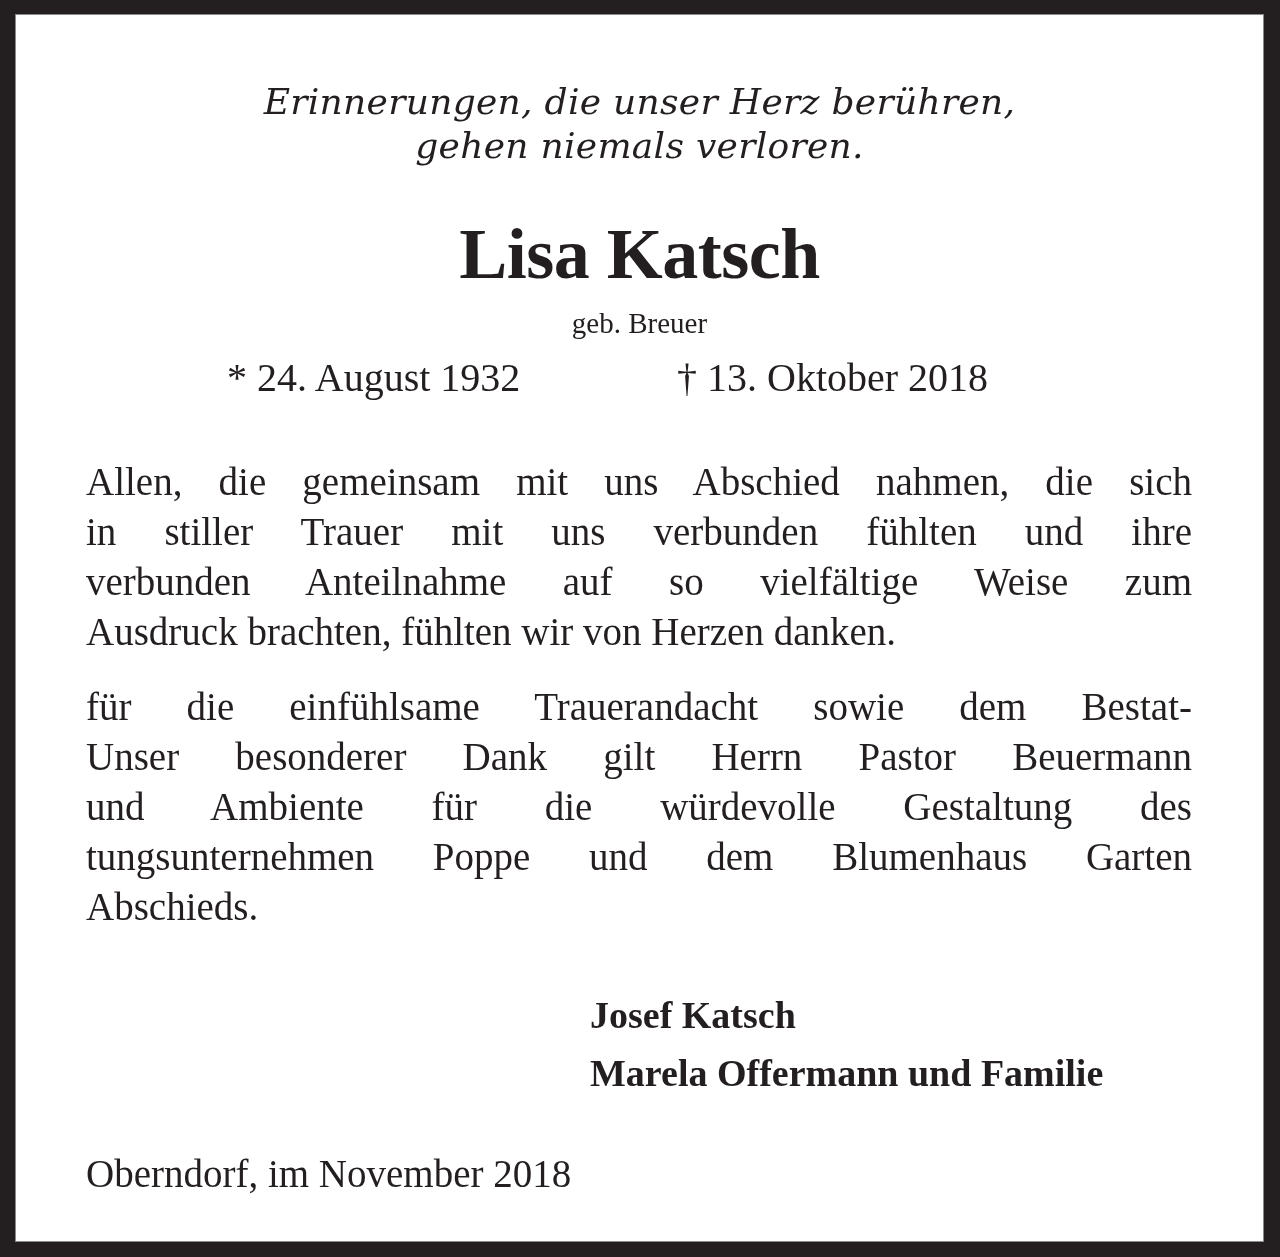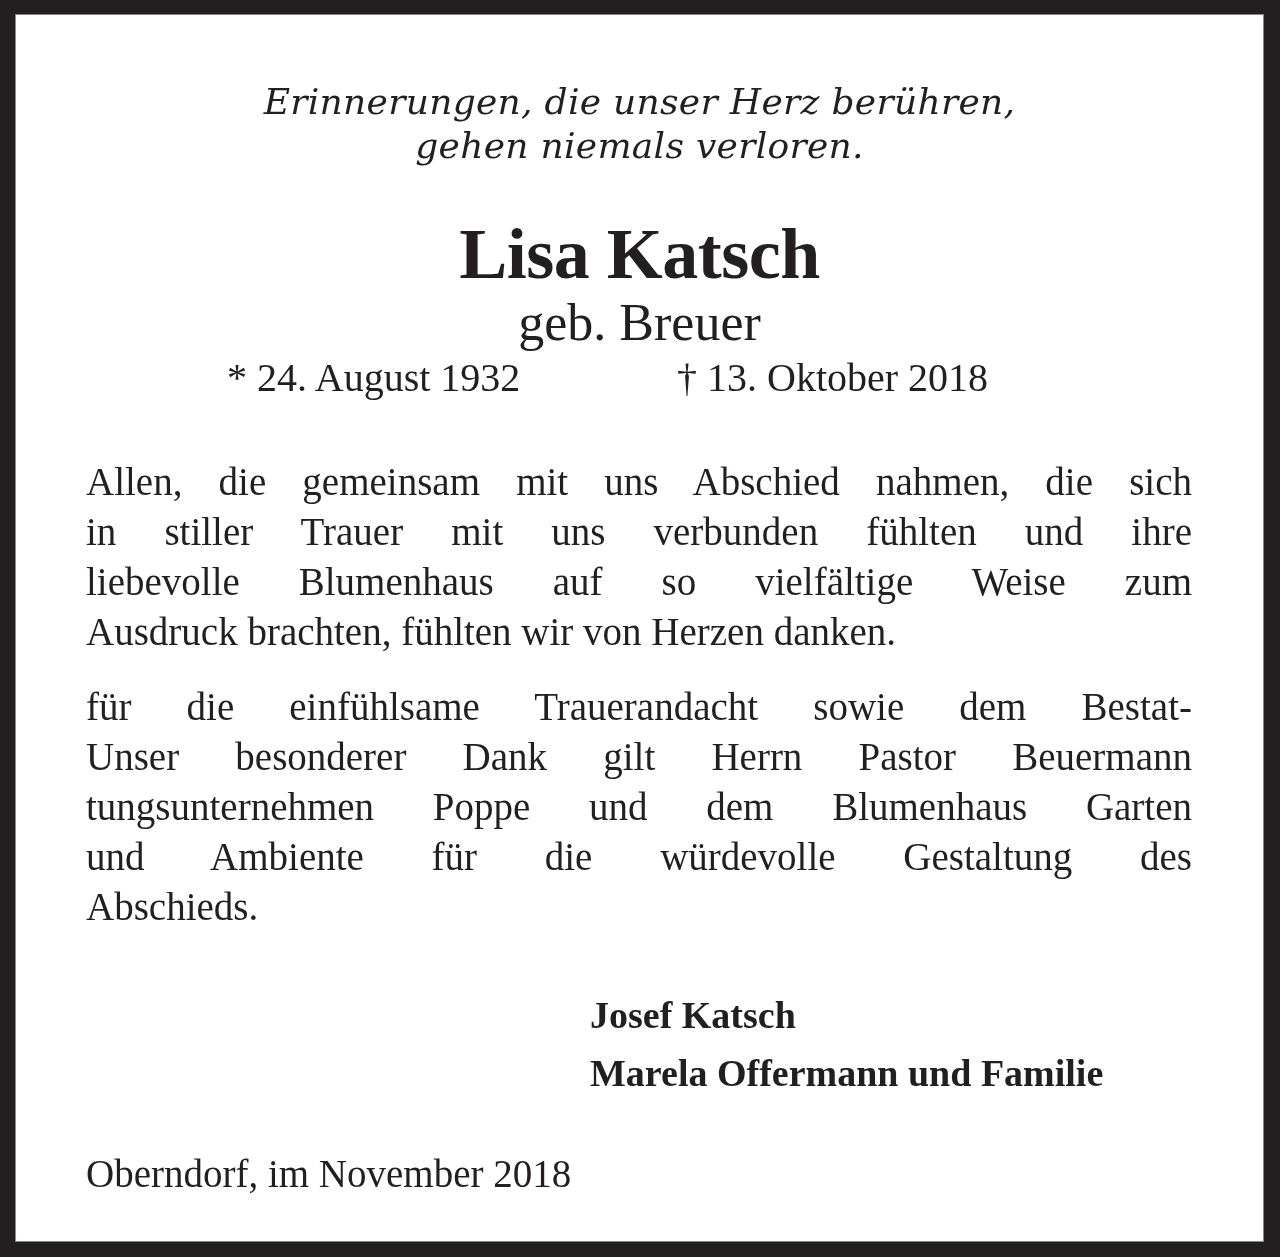--- a/index.html
+++ b/index.html
@@ -15,21 +15,21 @@
       font-style: italic; font-size: 36px; line-height: 44px;
       font-family: "DejaVu Serif", serif; letter-spacing: 0.3px;
     }
     .name {
       position: absolute; left: 0; right: 0; top: 200px; text-align: center;
       font-family: "Liberation Serif", serif; font-weight: bold; font-size: 72px; line-height: 80px;
       letter-spacing: -0.5px;
     }
     .born-as {
       position: absolute; left: 0; right: 0; top: 287px; text-align: center;
-      font-family: "Liberation Serif", serif; font-size: 52px; line-height: 44px;
+      font-family: "Liberation Serif", serif; font-size: 29px; line-height: 44px;
     }
     .dates {
       position: absolute; left: 212px; top: 342px; width: 830px;
       font-family: "Liberation Serif", serif; font-size: 40px; line-height: 44px;
     }
     .dates .birth { position: absolute; left: 0; top: 0; }
     .dates .death { position: absolute; left: 450px; top: 0; }
     .body-text {
       position: absolute; left: 71px; width: 1106px;
       font-family: "Liberation Serif", serif; font-size: 39px; line-height: 50px;
@@ -63,29 +63,29 @@
   <div class="born-as">geb. Breuer</div>
 
   <div class="dates">
     <span class="birth">* 24. August 1932</span>
     <span class="death">† 13. Oktober 2018</span>
   </div>
 
   <div class="body-text p1">
     <span class="line" style="text-align: justify; text-align-last: justify;">Allen, die gemeinsam mit uns Abschied nahmen, die sich</span>
     <span class="line" style="text-align: justify; text-align-last: justify;">in stiller Trauer mit uns verbunden fühlten und ihre</span>
-    <span class="line" style="text-align: justify; text-align-last: justify;">liebevolle Blumenhaus auf so vielfältige Weise zum</span>
+    <span class="line" style="text-align: justify; text-align-last: justify;">verbunden Anteilnahme auf so vielfältige Weise zum</span>
     <span class="line">Ausdruck brachten, fühlten wir von Herzen danken.</span>
   </div>
 
   <div class="body-text p2">
     <span class="line" style="text-align: justify; text-align-last: justify;">für die einfühlsame Trauerandacht sowie dem Bestat-</span>
     <span class="line" style="text-align: justify; text-align-last: justify;">Unser besonderer Dank gilt Herrn Pastor Beuermann</span>
+    <span class="line" style="text-align: justify; text-align-last: justify;">und Ambiente für die würdevolle Gestaltung des</span>
     <span class="line" style="text-align: justify; text-align-last: justify;">tungsunternehmen Poppe und dem Blumenhaus Garten</span>
-    <span class="line" style="text-align: justify; text-align-last: justify;">und Ambiente für die würdevolle Gestaltung des</span>
     <span class="line">Abschieds.</span>
   </div>
 
   <div class="signers">
     <div>Josef Katsch</div>
     <div>Marela Offermann und Familie</div>
   </div>
 
   <div class="place-date">Oberndorf, im November 2018</div>
 

